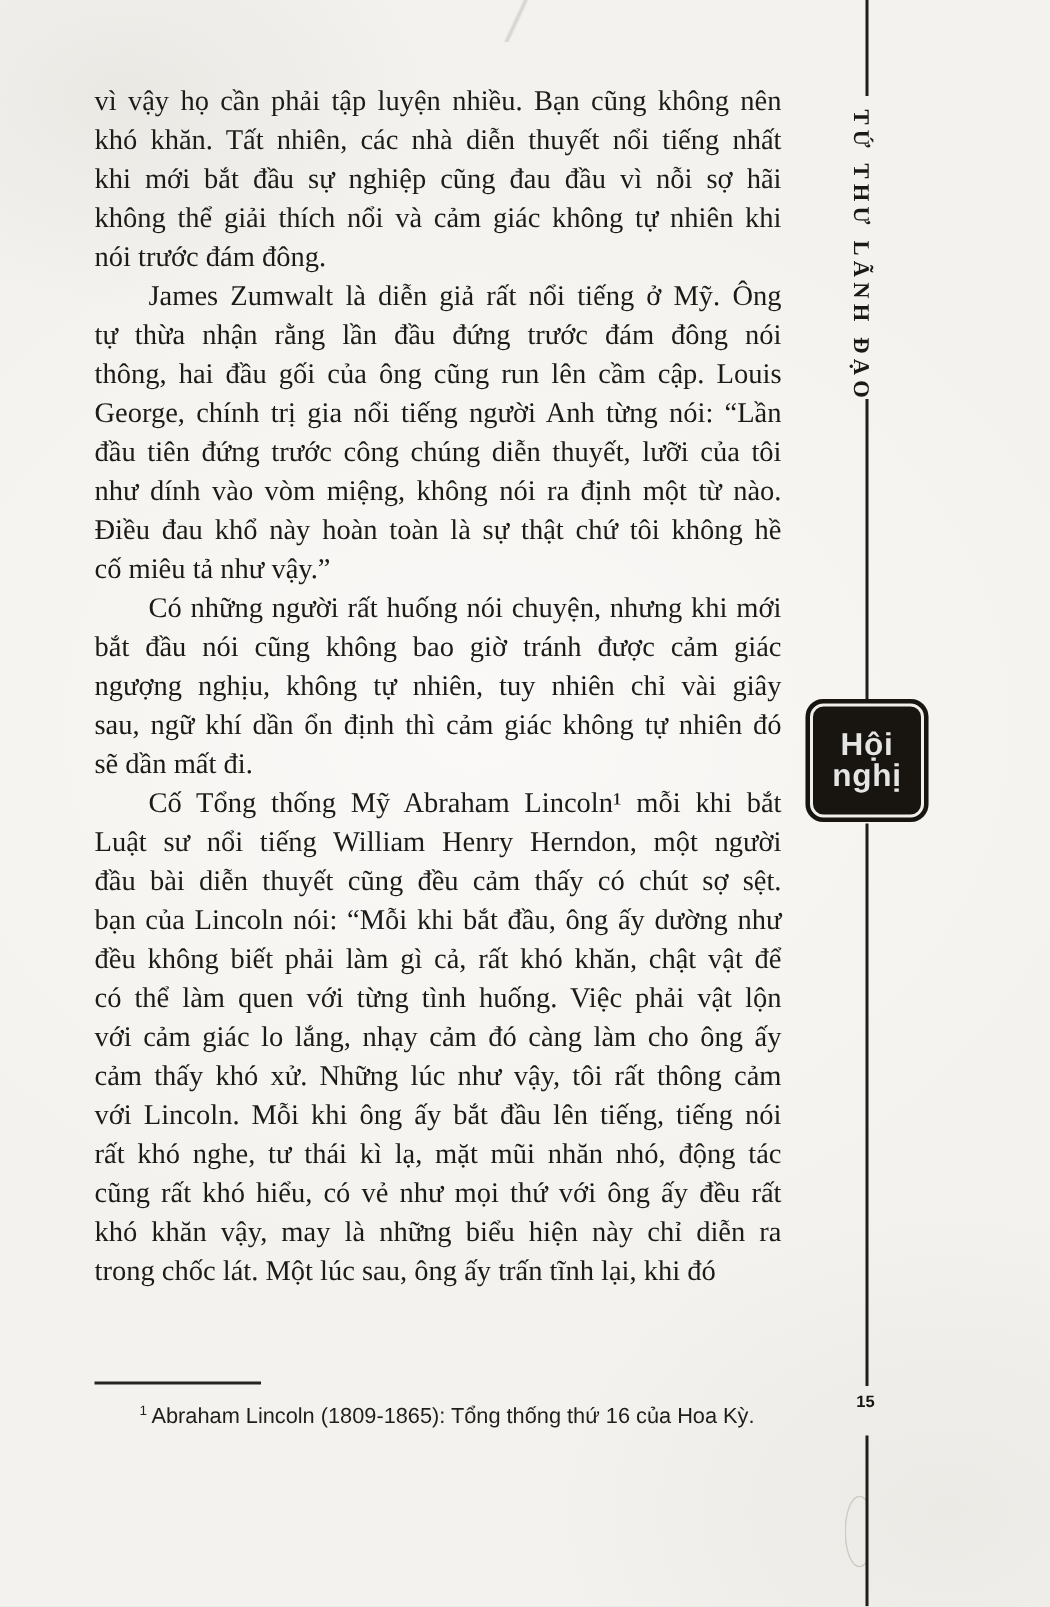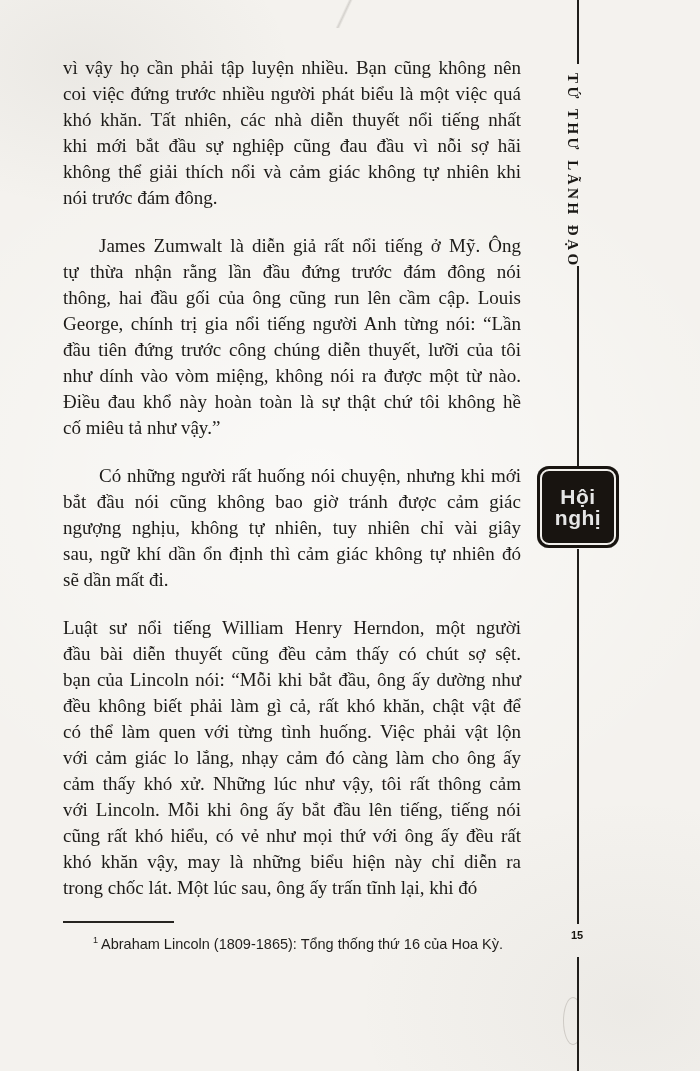--- a/index.html
+++ b/index.html
@@ -32,21 +32,21 @@
     border-right-color: transparent;
   }
 
   
   .text-column {
     position: absolute;
     left: 63px; top: 55px; width: 458px;
     font-size: 19px;
     color: #1d1b18;
   }
-  .para { margin-top: 22px; }
+  .para { margin-top: 0; }
   .para:first-child { margin-top: 0; }
   .line {
     height: 26px;
     line-height: 26px;
     text-align: justify;
     text-align-last: justify;
     white-space: normal;
     overflow: visible;
   }
   .line.last { text-align-last: left; }
@@ -110,52 +110,53 @@
 <body>
 
 <div class="page">
 
   <div class="streak"></div>
   <div class="curve-mark"></div>
 
   <div class="text-column" id="body-text">
       <div class="para">
         <div class="line">vì vậy họ cần phải tập luyện nhiều. Bạn cũng không nên</div>
-        <div class="line">coi việc đứng trước nhiều người phát biểu là một việc quá</div>
         <div class="line">khó khăn. Tất nhiên, các nhà diễn thuyết nổi tiếng nhất</div>
         <div class="line">khi mới bắt đầu sự nghiệp cũng đau đầu vì nỗi sợ hãi</div>
         <div class="line">không thể giải thích nổi và cảm giác không tự nhiên khi</div>
         <div class="line last">nói trước đám đông.</div>
       </div>
       <div class="para">
         <div class="line indent">James Zumwalt là diễn giả rất nổi tiếng ở Mỹ. Ông</div>
         <div class="line">tự thừa nhận rằng lần đầu đứng trước đám đông nói</div>
         <div class="line">thông, hai đầu gối của ông cũng run lên cầm cập. Louis</div>
         <div class="line">George, chính trị gia nổi tiếng người Anh từng nói: “Lần</div>
         <div class="line">đầu tiên đứng trước công chúng diễn thuyết, lưỡi của tôi</div>
-        <div class="line">như dính vào vòm miệng, không nói ra được một từ nào.</div>
+        <div class="line">như dính vào vòm miệng, không nói ra định một từ nào.</div>
         <div class="line">Điều đau khổ này hoàn toàn là sự thật chứ tôi không hề</div>
         <div class="line last">cố miêu tả như vậy.”</div>
       </div>
       <div class="para">
         <div class="line indent">Có những người rất huống nói chuyện, nhưng khi mới</div>
         <div class="line">bắt đầu nói cũng không bao giờ tránh được cảm giác</div>
         <div class="line">ngượng nghịu, không tự nhiên, tuy nhiên chỉ vài giây</div>
         <div class="line">sau, ngữ khí dần ổn định thì cảm giác không tự nhiên đó</div>
         <div class="line last">sẽ dần mất đi.</div>
       </div>
       <div class="para">
+        <div class="line indent">Cố Tổng thống Mỹ Abraham Lincoln¹ mỗi khi bắt</div>
         <div class="line">Luật sư nổi tiếng William Henry Herndon, một người</div>
         <div class="line">đầu bài diễn thuyết cũng đều cảm thấy có chút sợ sệt.</div>
         <div class="line">bạn của Lincoln nói: “Mỗi khi bắt đầu, ông ấy dường như</div>
         <div class="line">đều không biết phải làm gì cả, rất khó khăn, chật vật để</div>
         <div class="line">có thể làm quen với từng tình huống. Việc phải vật lộn</div>
         <div class="line">với cảm giác lo lắng, nhạy cảm đó càng làm cho ông ấy</div>
         <div class="line">cảm thấy khó xử. Những lúc như vậy, tôi rất thông cảm</div>
         <div class="line">với Lincoln. Mỗi khi ông ấy bắt đầu lên tiếng, tiếng nói</div>
+        <div class="line">rất khó nghe, tư thái kì lạ, mặt mũi nhăn nhó, động tác</div>
         <div class="line">cũng rất khó hiểu, có vẻ như mọi thứ với ông ấy đều rất</div>
         <div class="line">khó khăn vậy, may là những biểu hiện này chỉ diễn ra</div>
         <div class="line last">trong chốc lát. Một lúc sau, ông ấy trấn tĩnh lại, khi đó</div>
       </div>
     </div>
 
   <div class="footnote-rule"></div>
   <div class="footnote">
     <sup>1</sup><span>Abraham Lincoln (1809-1865): Tổng thống thứ 16 của Hoa Kỳ.</span>
   </div>

